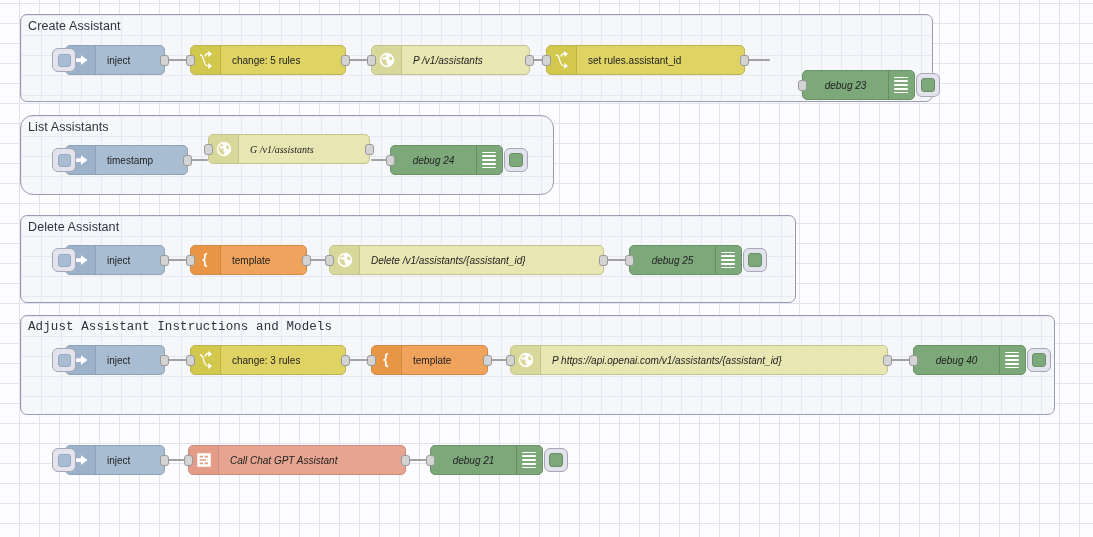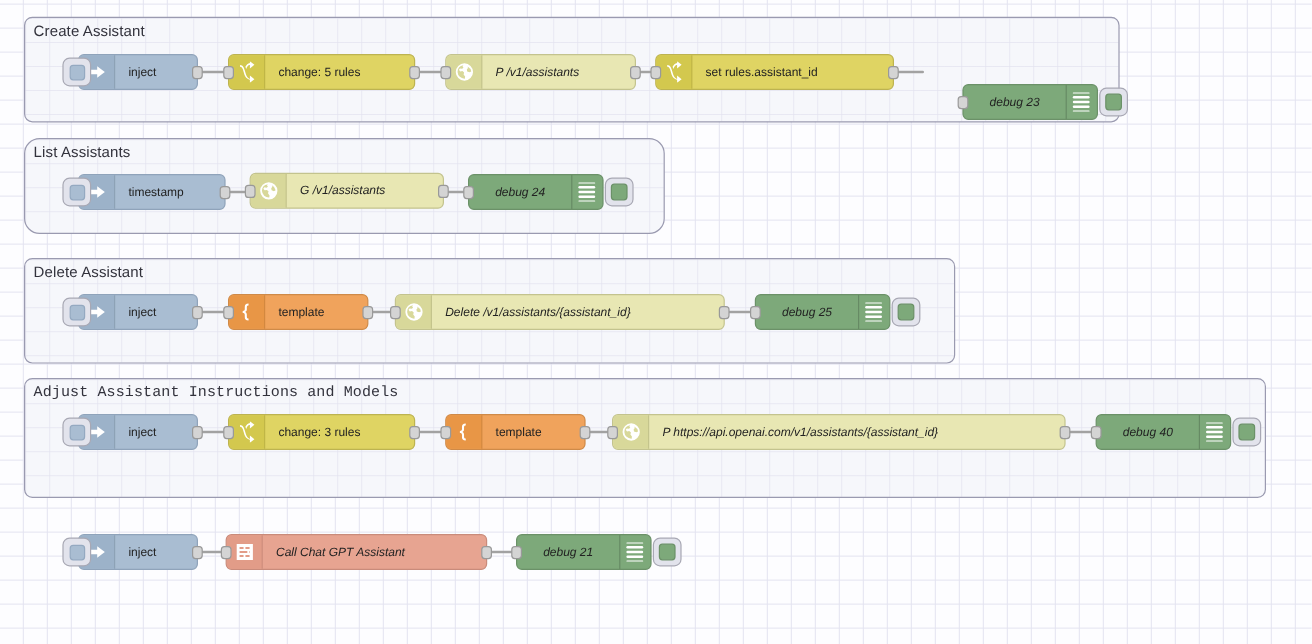--- a/index.html
+++ b/index.html
@@ -288,21 +288,21 @@
         <i></i>
       </div>
       <div class="node-icon-cell">
         <svg class="svg-icon" width="18" height="18" viewBox="0 0 24 24">
           <path d="M3 9.5h9V5.5l8.5 6.5-8.5 6.5v-4H3z" fill="#ffffff"></path>
         </svg>
       </div>
       <div class="node-label">timestamp</div>
       <div class="port out"></div>
     </div>
-    <div class="node n-http" style="left: 208px; top: 144px; width: 162px;">
+    <div class="node n-http" style="left: 208px; top: 134px; width: 162px; font-family: Liberation Serif, serif;">
       <div class="node-icon-cell">
         <svg class="svg-icon" width="18" height="18" viewBox="0 0 24 24">
           <path d="M12 2.4A9.6 9.6 0 1 0 21.6 12 9.6 9.6 0 0 0 12 2.4m-1.1 2.2-.9 1.3 1 1.5-1.6 1.1-2.3-.4-1.2 1.5 1.5 1.9 2.4-.5 1.9 1.5-.6 2.3 1.7 2.3-.3 2.3A7.7 7.7 0 0 1 4.4 12a7.7 7.7 0 0 1 6.5-7.4m4.6 1.3a7.7 7.7 0 0 1 4.1 5.6l-1.9.9-2.6-1-.4-2.2 1.3-1.6z" fill="#ffffff"></path>
         </svg>
       </div>
       <div class="node-label italic">G /v1/assistants</div>
       <div class="port in"></div>
       <div class="port out"></div>
     </div>
     <div class="node n-debug" style="left: 390px; top: 145px; width: 113px;">

